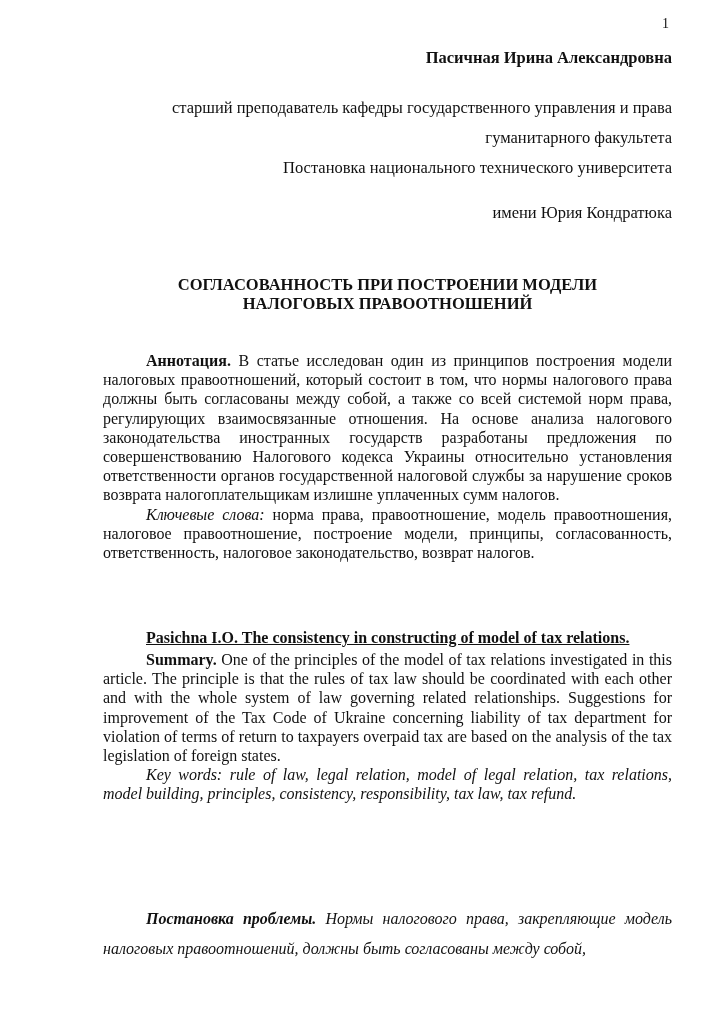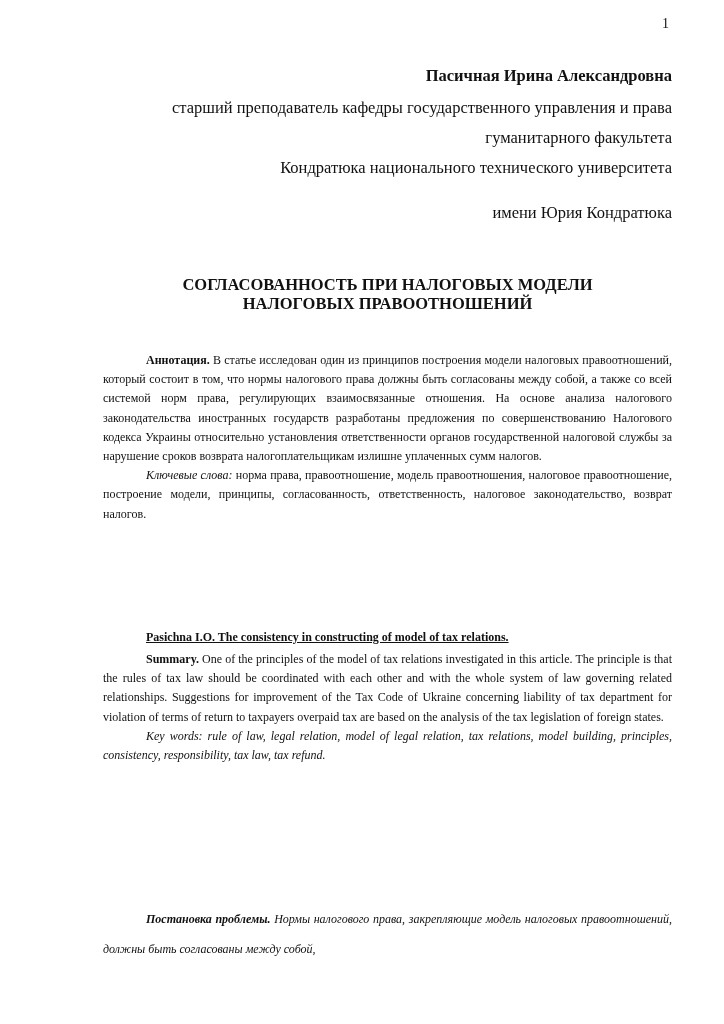--- a/index.html
+++ b/index.html
@@ -3,41 +3,41 @@
 <meta charset="utf-8">
 <style>
   html, body { margin: 0; padding: 0; background: #ffffff; }
   body { width: 724px; height: 1024px; position: relative; overflow: hidden;
          font-family: "Liberation Serif", "DejaVu Serif", serif; color: #111; }
   .page-num { position: absolute; top: 16px; left: 662px; font-size: 14px; }
   .hdr { position: absolute; right: 52px; text-align: right; font-size: 16.5px; white-space: nowrap; }
   .bold { font-weight: bold; }
   .title { position: absolute; top: 275px; left: 103px; width: 569px; text-align: center;
            font-weight: bold; font-size: 16.5px; line-height: 19px; }
-  .block { position: absolute; left: 103px; width: 569px; font-size: 12px; line-height: 19.2px;
+  .block { position: absolute; left: 103px; width: 569px; font-size: 16px; line-height: 19.2px;
            text-align: justify; }
   .indent { text-indent: 43px; }
   .p { margin: 0; }
   .bi { font-weight: normal; font-style: italic; }
   .wide { line-height: 30px; }
 </style>
 </head>
 <body>
 
 <div>
   <div class="page-num">1</div>
 
-  <div class="hdr bold" style="top:66px;">Пасичная Ирина Александровна</div>
+  <div class="hdr bold" style="top:48px;">Пасичная Ирина Александровна</div>
   <div class="hdr" style="top:98px;">старший преподаватель кафедры государственного управления и права</div>
   <div class="hdr" style="top:128px;margin-left:44px;">гуманитарного факультета</div>
-  <div class="hdr" style="top:158px;">Кондратюка национального технического университета</div>
+  <div class="hdr" style="top:158px;">Постановка национального технического университета</div>
   <div class="hdr" style="top:188px;margin-top:15px;">имени Юрия Кондратюка</div>
 
   <div class="title">
-    <div>СОГЛАСОВАННОСТЬ ПРИ НАЛОГОВЫХ МОДЕЛИ</div>
+    <div>СОГЛАСОВАННОСТЬ ПРИ ПОСТРОЕНИИ МОДЕЛИ</div>
     <div>НАЛОГОВЫХ ПРАВООТНОШЕНИЙ</div>
   </div>
 
   <div class="block" style="top:351px;">
     <p class="p indent"><span class="bold">Аннотация.</span><span> В статье исследован один из принципов построения модели налоговых правоотношений, который состоит в том, что нормы налогового права должны быть согласованы между собой, а также со всей системой норм права, регулирующих взаимосвязанные отношения. На основе анализа налогового законодательства иностранных государств разработаны предложения по совершенствованию Налогового кодекса Украины относительно установления ответственности органов государственной налоговой службы за нарушение сроков возврата налогоплательщикам излишне уплаченных сумм налогов.</span></p>
     <p class="p indent"><span class="bi">Ключевые слова:</span><span> норма права, правоотношение, модель правоотношения, налоговое правоотношение, построение модели, принципы, согласованность, ответственность, налоговое законодательство, возврат налогов.</span></p>
   </div>
 
   <div class="block bold indent" style="top:628px;text-decoration:underline;">Pasichna I.O. The consistency in constructing of model of tax relations.</div>
 

